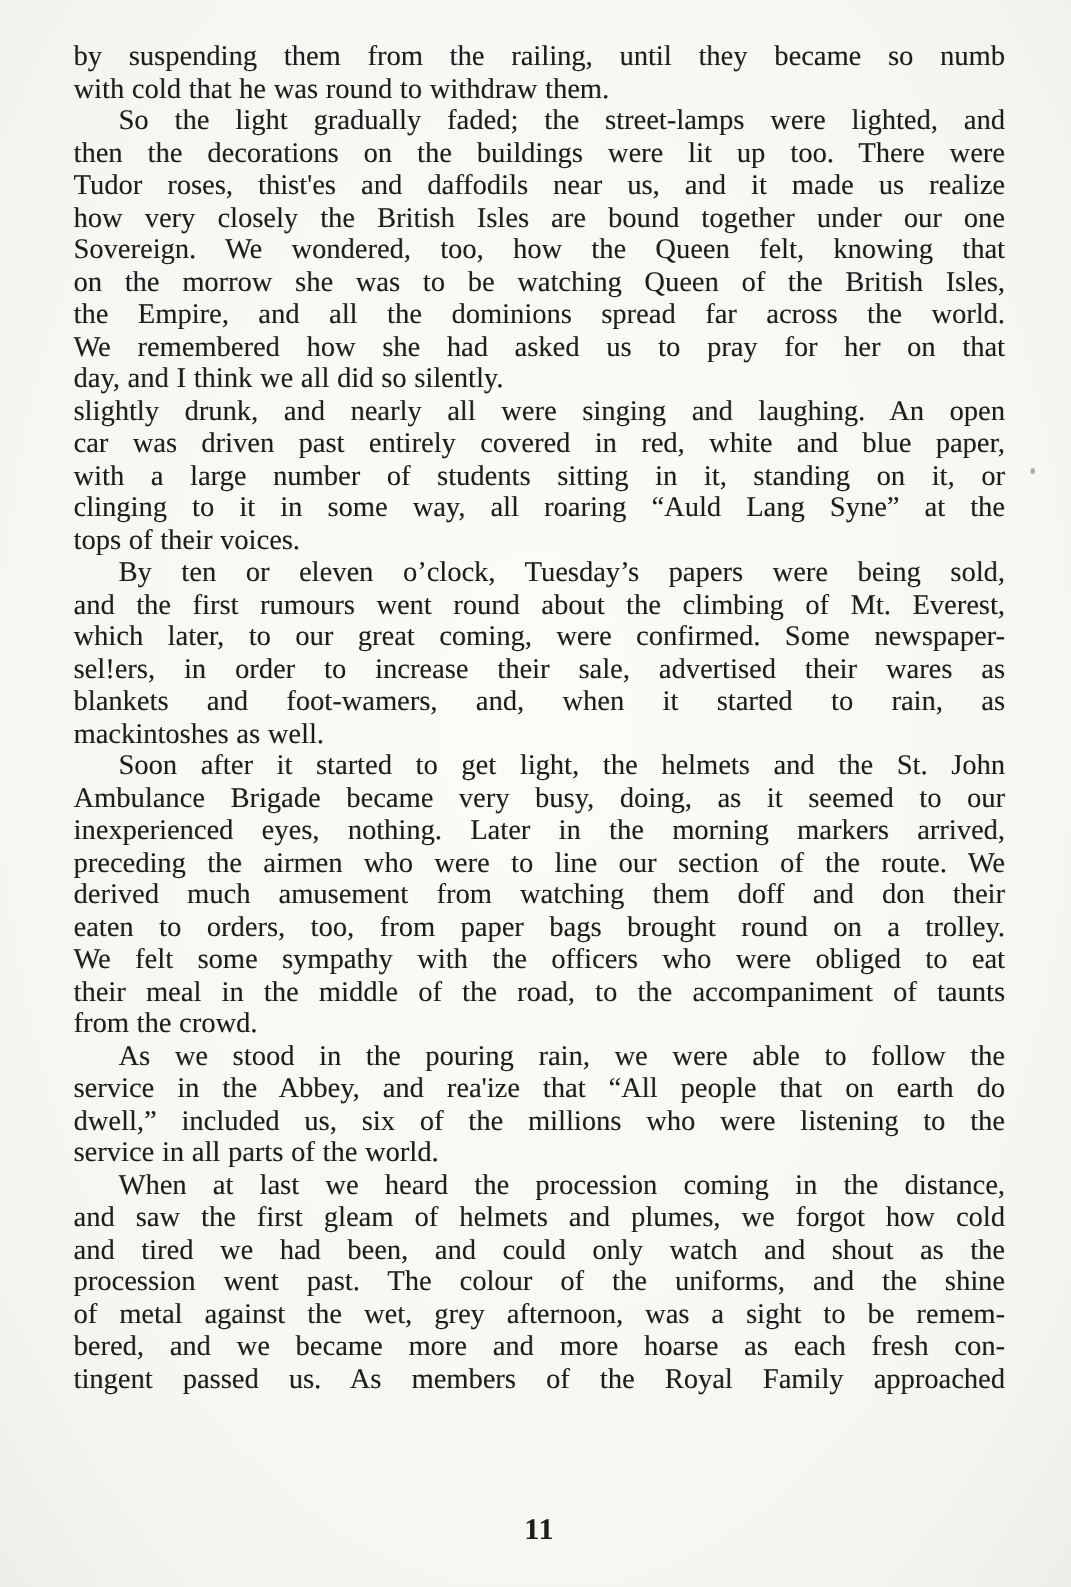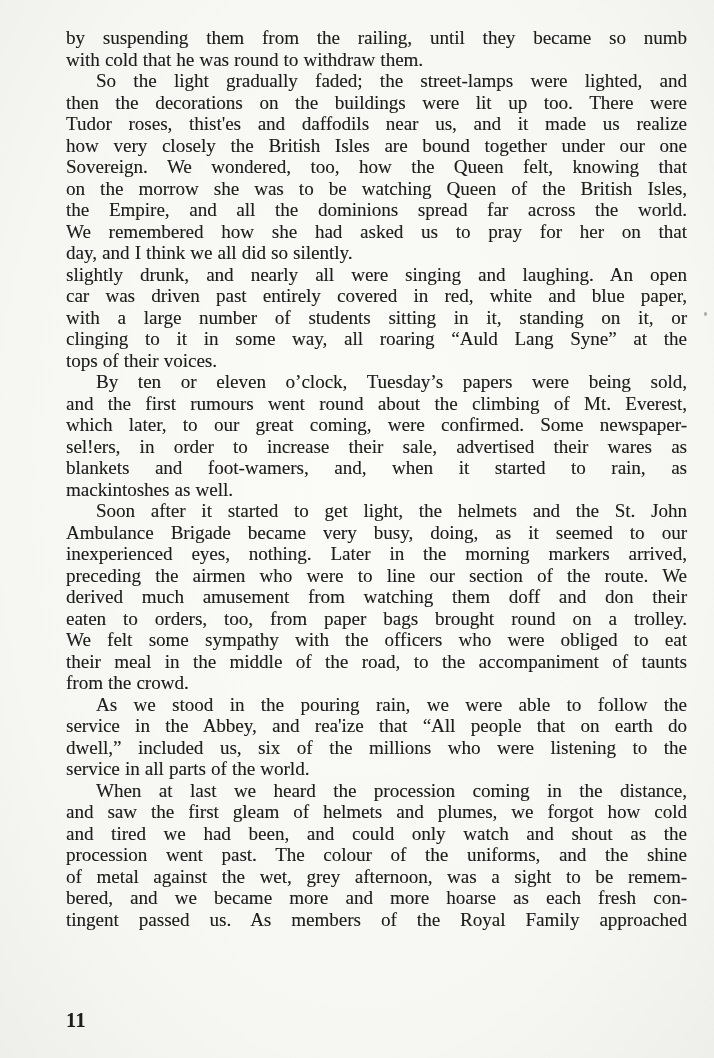--- a/index.html
+++ b/index.html
@@ -11,21 +11,20 @@
   }
   body {
     position: relative;
     background: radial-gradient(ellipse at 50% 45%, #fbfbf8 0%, #f6f6f3 70%, #eeeeea 100%);
     font-family: "Liberation Serif", "DejaVu Serif", serif;
     color: #1d1d1d;
   }
   .page {
     position: absolute;
     inset: 0;
-    margin-left: 17px;
   }
   .text-block {
     position: absolute;
     left: 49px;
     top: 27px;
     width: 621px;
     font-size: 19px;
     line-height: 21.5px;
     text-shadow: 0.3px 0.3px 0 rgba(25,25,25,0.35);
   }
@@ -41,21 +40,21 @@
     text-align-last: left;
   }
   .line.indent {
     text-indent: 30px;
   }
   .page-number {
     position: absolute;
     left: 49px;
     top: 1009px;
     width: 621px;
-    text-align: left;
+    text-align: center;
     font-size: 20px;
     font-weight: bold;
     letter-spacing: 0.5px;
     text-shadow: 0.3px 0.3px 0 rgba(25,25,25,0.35);
   }
   .ink-speck {
     position: absolute;
     left: 687px;
     top: 312px;
     width: 3px;

